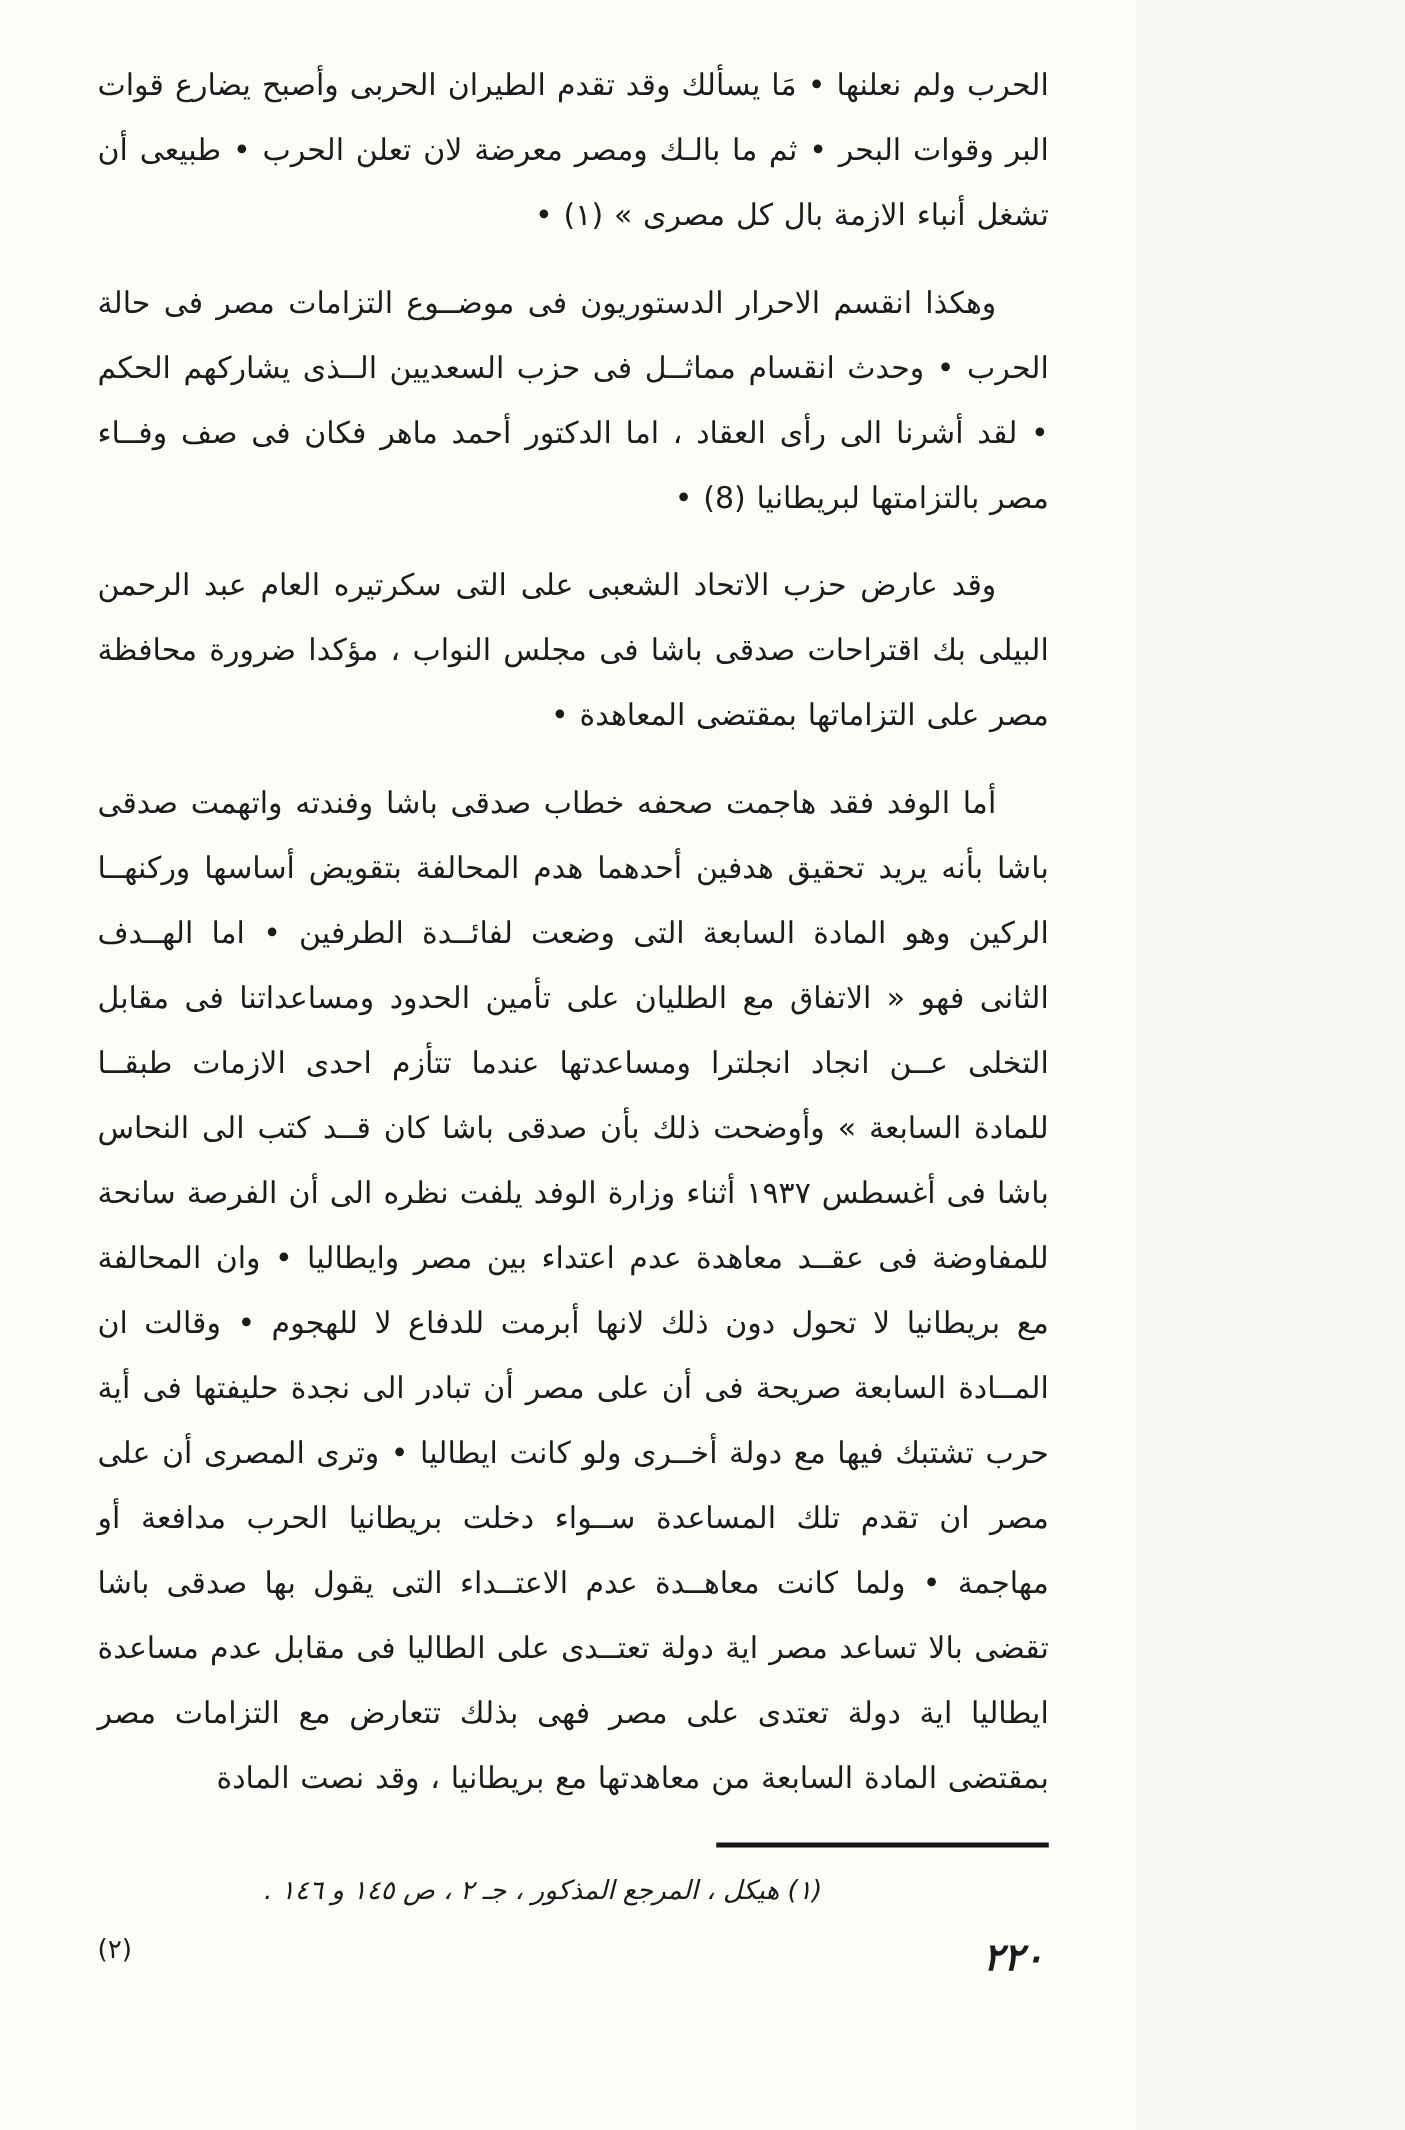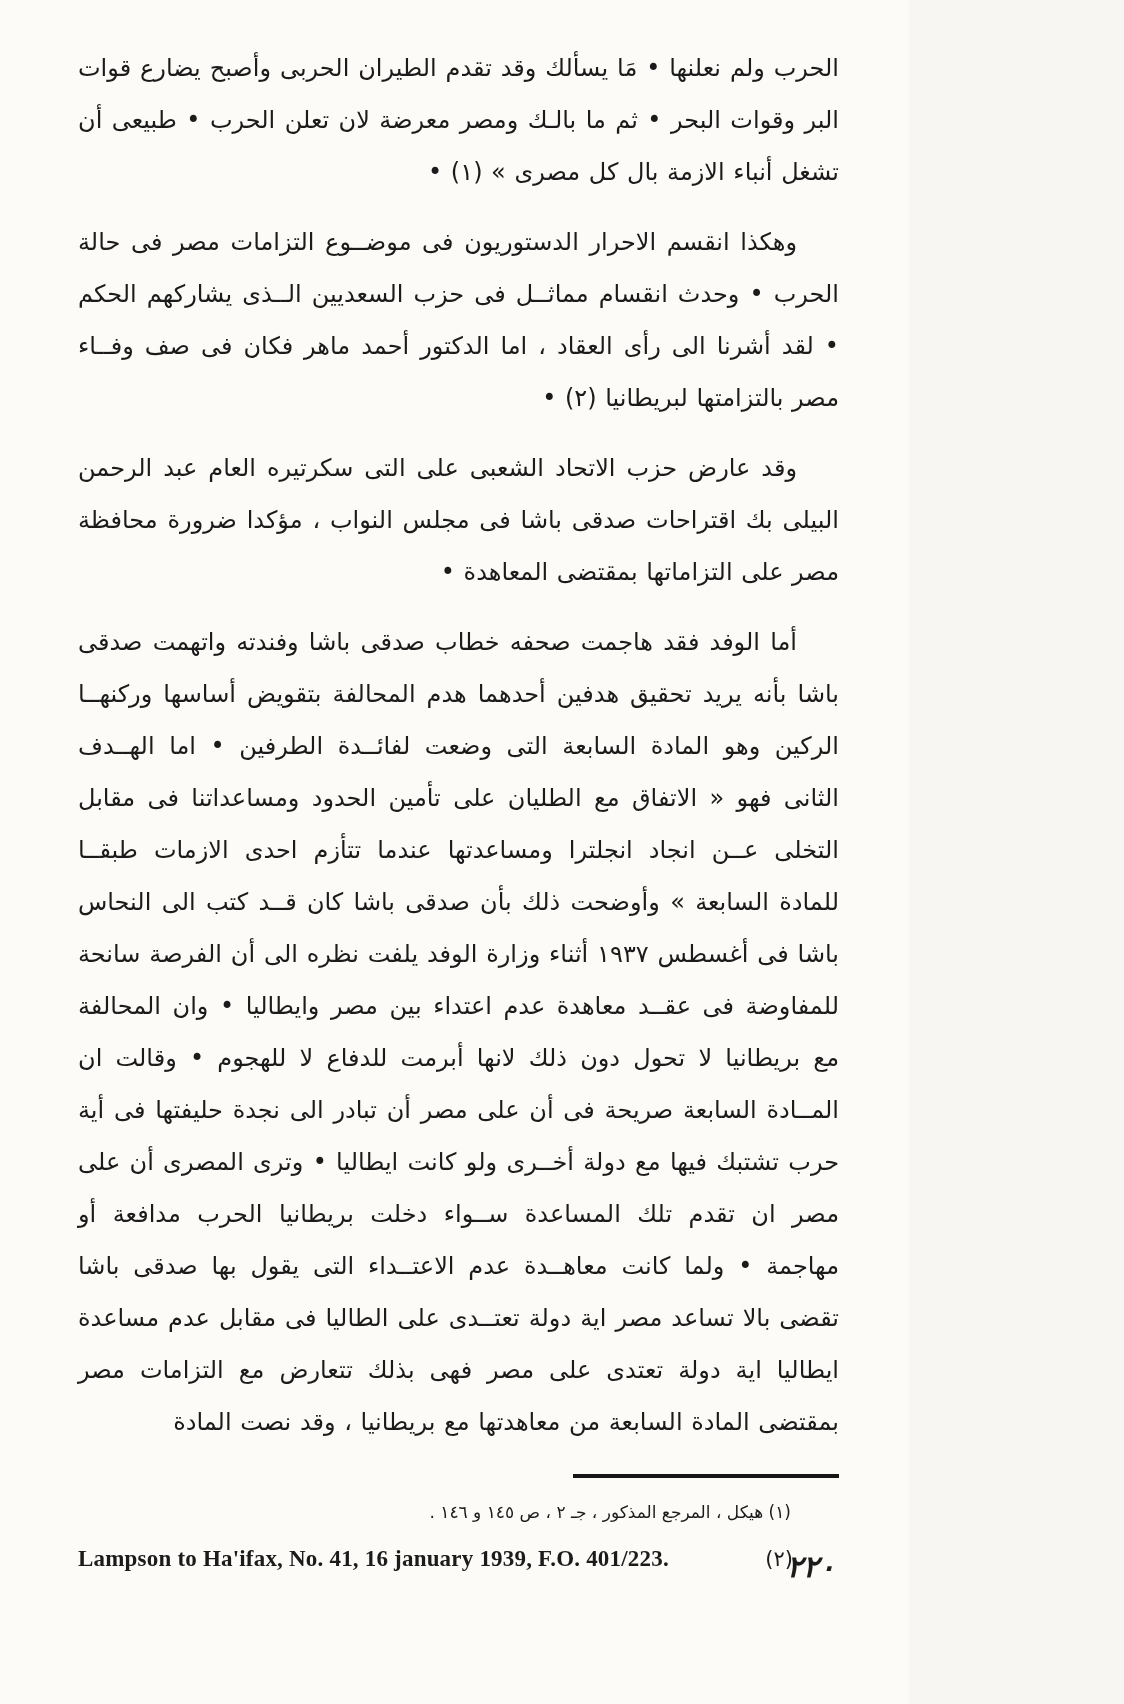--- a/index.html
+++ b/index.html
@@ -47,24 +47,25 @@
     height: 4px;
     background: #161616;
     margin-bottom: 14px;
     
     margin-left: auto;
     margin-right: 0;
   }
 
   .footnote.ar {
     direction: rtl;
-    text-align: right;
-    font-size: 17px;
+    text-align: center;
+    font-size: 21px;
     line-height: 40px;
     padding-right: 48px;
+    font-style: italic;
   }
 
   .footnote.en {
     direction: ltr;
     display: flex;
     justify-content: space-between;
     align-items: baseline;
     margin-top: 6px;
     font-size: 23px;
     line-height: 42px;
@@ -92,34 +93,33 @@
     font-style: italic;
   }
 </style>
 </head>
 <body>
 
 <div class="page">
 
   <div class="body-text">
     <p class="para no-indent">الحرب ولم نعلنها • مَا يسألك وقد تقدم الطيران الحربى وأصبح يضارع قوات البر وقوات البحر • ثم ما بالـك ومصر معرضة لان تعلن الحرب • طبيعى أن تشغل أنباء الازمة بال كل مصرى » (١) •</p>
-    <p class="para">وهكذا انقسم الاحرار الدستوريون فى موضــوع التزامات مصر فى حالة الحرب • وحدث انقسام مماثــل فى حزب السعديين الــذى يشاركهم الحكم • لقد أشرنا الى رأى العقاد ، اما الدكتور أحمد ماهر فكان فى صف وفــاء مصر بالتزامتها لبريطانيا (٢) •</p>
+    <p class="para">وهكذا انقسم الاحرار الدستوريون فى موضــوع التزامات مصر فى حالة الحرب • وحدث انقسام مماثــل فى حزب السعديين الــذى يشاركهم الحكم • لقد أشرنا الى رأى العقاد ، اما الدكتور أحمد ماهر فكان فى صف وفــاء مصر بالتزامتها لبريطانيا (8) •</p>
     <p class="para">وقد عارض حزب الاتحاد الشعبى على التى سكرتيره العام عبد الرحمن البيلى بك اقتراحات صدقى باشا فى مجلس النواب ، مؤكدا ضرورة محافظة مصر على التزاماتها بمقتضى المعاهدة •</p>
     <p class="para">أما الوفد فقد هاجمت صحفه خطاب صدقى باشا وفندته واتهمت صدقى باشا بأنه يريد تحقيق هدفين أحدهما هدم المحالفة بتقويض أساسها وركنهــا الركين وهو المادة السابعة التى وضعت لفائــدة الطرفين • اما الهــدف الثانى فهو « الاتفاق مع الطليان على تأمين الحدود ومساعداتنا فى مقابل التخلى عــن انجاد انجلترا ومساعدتها عندما تتأزم احدى الازمات طبقــا للمادة السابعة » وأوضحت ذلك بأن صدقى باشا كان قــد كتب الى النحاس باشا فى أغسطس ١٩٣٧ أثناء وزارة الوفد يلفت نظره الى أن الفرصة سانحة للمفاوضة فى عقــد معاهدة عدم اعتداء بين مصر وايطاليا • وان المحالفة مع بريطانيا لا تحول دون ذلك لانها أبرمت للدفاع لا للهجوم • وقالت ان المــادة السابعة صريحة فى أن على مصر أن تبادر الى نجدة حليفتها فى أية حرب تشتبك فيها مع دولة أخــرى ولو كانت ايطاليا • وترى المصرى أن على مصر ان تقدم تلك المساعدة ســواء دخلت بريطانيا الحرب مدافعة أو مهاجمة • ولما كانت معاهــدة عدم الاعتــداء التى يقول بها صدقى باشا تقضى بالا تساعد مصر اية دولة تعتــدى على الطاليا فى مقابل عدم مساعدة ايطاليا اية دولة تعتدى على مصر فهى بذلك تتعارض مع التزامات مصر بمقتضى المادة السابعة من معاهدتها مع بريطانيا ، وقد نصت المادة</p>
   </div>
 
   <div class="footnote-area">
     <div class="footnote-rule"></div>
 
     <div class="footnote ar">
       <span>(١)</span>
       <span>هيكل ، المرجع المذكور ، جـ ٢ ، ص ١٤٥ و ١٤٦ .</span>
     </div>
 
     <div class="footnote en">
-      <span class="en-text">Lampson to Ha'ifax, No. 41, 16 january 1939, F.O. 401/223.</span>
       <span class="marker">(٢)</span>
     </div>
   </div>
 
   <div class="page-number">٢٢٠</div>
 
 </div>
 
 </body></html>

